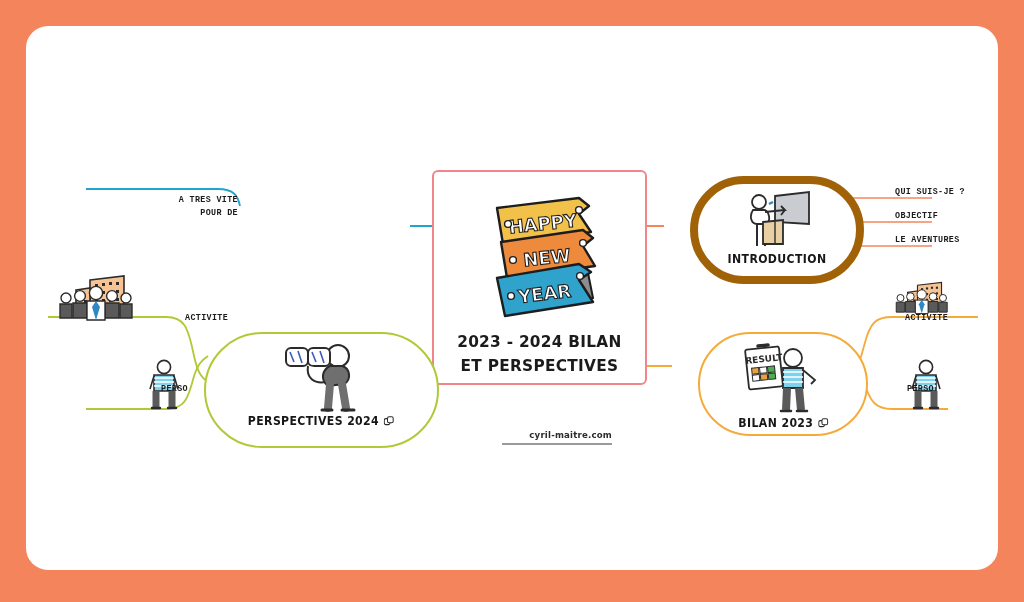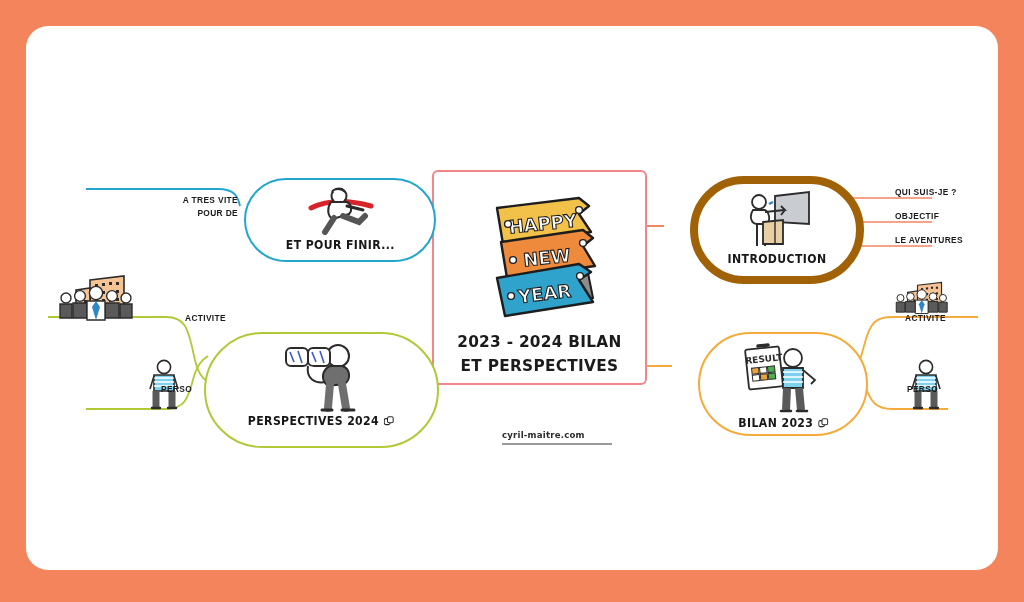--- a/index.html
+++ b/index.html
@@ -65,35 +65,35 @@
   #node-bilan  { left: 672px; top: 306px; width: 170px; height: 104px; border: 2px solid #F5AB3A; }
 
   .illus { display: block; }
 
   
   .collapse-icon { display: inline-block; width: 11px; height: 10px; }
 
   
   .sub {
     position: absolute;
-    font-family: Liberation Sans, sans-serif;
+    font-family: Liberation Mono, monospace;
     font-weight: bold;
     font-size: 8.4px;
     letter-spacing: .35px;
     color: #1b1b1b;
     white-space: nowrap;
     line-height: 1.55;
     padding-left: 41px;
   }
   .sub.two-line { white-space: normal; width: 120px; text-align: right; }
 
   
   #footer {
     position: absolute; left: 476px; top: 404px;
-    width: 110px; text-align: left;
+    width: 110px; text-align: right;
   }
   #footer .txt {
     font-family: "DejaVu Sans", sans-serif;
     font-weight: bold; font-size: 8.6px;
     letter-spacing: .2px; color: #2b2b2b;
   }
   #footer .rule { margin-top: 3px; height: 1.5px; background: #9a9a9a; }
 </style>
 </head>
 <body>
@@ -148,34 +148,20 @@
         <text x="78" y="114" font-family="DejaVu Sans, sans-serif" font-size="18" font-weight="bold" fill="#fff" stroke="#1d1d1d" stroke-width="1.1" text-anchor="middle" transform="rotate(-7 78 110)">YEAR</text>
         <circle cx="44" cy="110" r="3.4" fill="#fff" stroke="#1d1d1d" stroke-width="1.4"></circle>
         <circle cx="113" cy="90" r="3.4" fill="#fff" stroke="#1d1d1d" stroke-width="1.4"></circle>
       </svg>
       <div class="central-title">
         <div>2023 - 2024 BILAN</div>
         <div>ET PERSPECTIVES</div>
       </div>
     </div>
 
-    <div class="node" id="node-finir">
-      <svg class="illus" width="78" height="50" viewBox="0 0 78 50" style="margin-top:6px">
-        <path d="M10,22 C26,14 48,14 70,20" stroke="#D8232A" stroke-width="5" fill="none" stroke-linecap="round"></path>
-        <circle cx="38" cy="10" r="7.5" fill="#fff" stroke="#2b2b2b" stroke-width="2"></circle>
-        <path d="M31,6 C33,2 41,2 44,6" stroke="#2b2b2b" stroke-width="2" fill="#fff"></path>
-        <path d="M30,16 C26,22 26,30 32,33 L48,28 C52,24 50,18 46,16 Z" fill="#fff" stroke="#2b2b2b" stroke-width="2"></path>
-        <path d="M46,20 L62,24" stroke="#2b2b2b" stroke-width="3" stroke-linecap="round"></path>
-        <path d="M33,32 L24,46" stroke="#555" stroke-width="6" stroke-linecap="round"></path>
-        <path d="M42,30 L58,36 L64,30" stroke="#555" stroke-width="6" fill="none" stroke-linecap="round"></path>
-      </svg>
-      <div class="node-label" style="margin-top:2px">
-        <span>ET POUR FINIR...</span>
-      </div>
-    </div>
 
     <div class="sub two-line" style="left:92px; top:168px;">
       <div>A TRES VITE POUR DE</div>
     </div>
 
     <div class="node" id="node-persp">
       <svg class="illus" width="100" height="72" viewBox="0 0 100 72" style="margin-top:6px">
         <circle cx="66" cy="16" r="11" fill="#fff" stroke="#2b2b2b" stroke-width="2"></circle>
         <rect x="14" y="8" width="22" height="18" rx="5" fill="#fff" stroke="#2b2b2b" stroke-width="2"></rect>
         <rect x="36" y="8" width="22" height="18" rx="5" fill="#fff" stroke="#2b2b2b" stroke-width="2"></rect>

